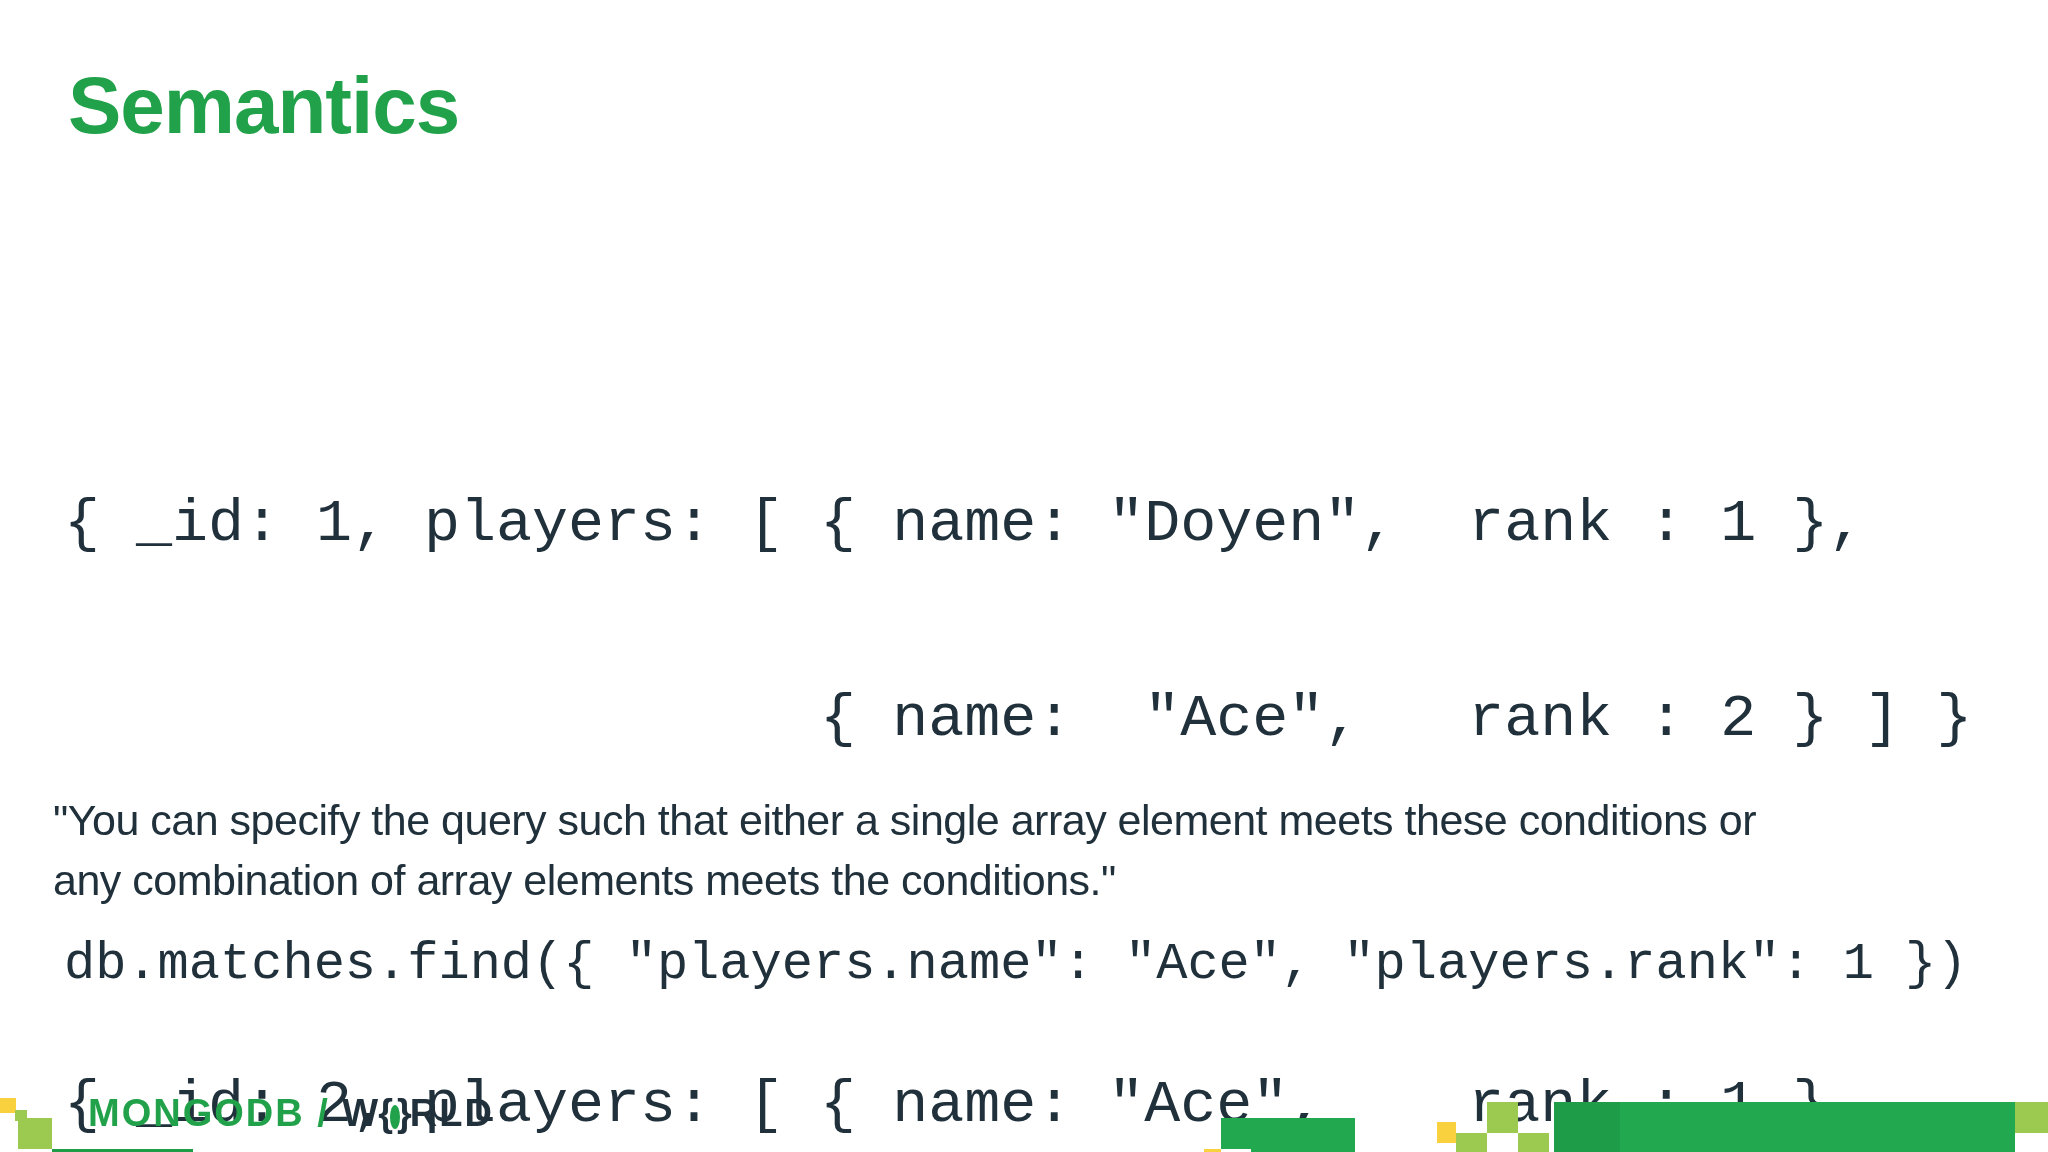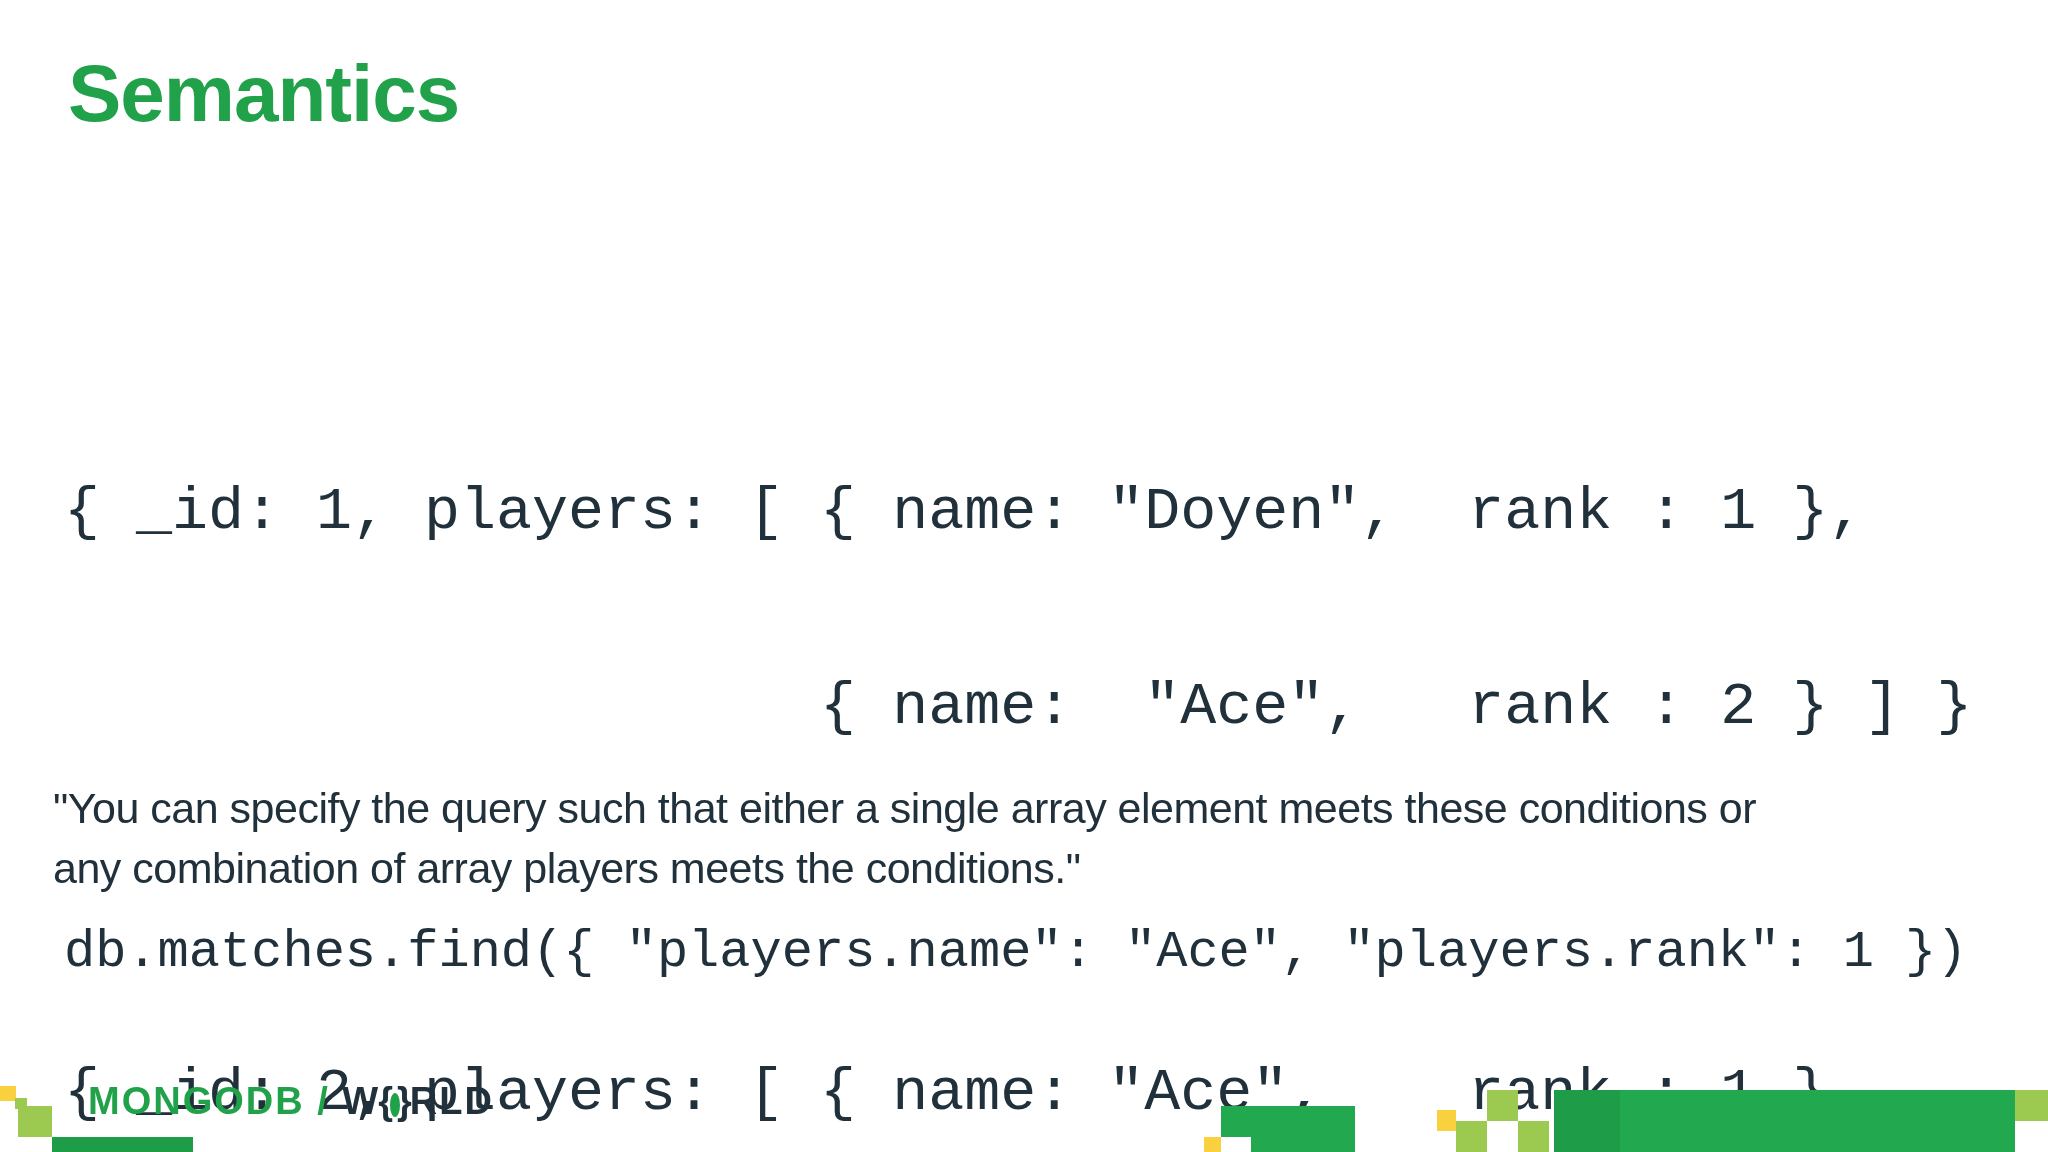--- a/index.html
+++ b/index.html
@@ -1,18 +1,18 @@
 <!DOCTYPE html>
 <html style="--green: #21A24A; --green-dark: #1E9C48; --green-big: #22A84F; --lightgreen: #9CC94F; --yellow: #F9D13E; --ink: #21313C; --bg: #FFFFFF;"><head>
 <meta charset="utf-8">
 <style>
   html,body{margin:0;padding:0;}
   body{width:2048px;height:1152px;background:#fff;overflow:hidden;
        font-family:"Liberation Sans",sans-serif;}
-  .slide{position:relative;width:2048px;height:846px;background:var(--bg,#fff);}
+  .slide{position:relative;width:2048px;height:846px;background:var(--bg,#fff);margin-top:12px;}
 
   .title{position:absolute;left:68px;top:48px;margin:0;
          font-size:80px;font-weight:800;letter-spacing:-1px;
          color:var(--green,#21A24A);}
 
   .code{font-family:"Liberation Mono",monospace;color:var(--ink,#21313C);
         white-space:pre;font-variant-ligatures:none;}
 
   .docs{position:absolute;left:64px;top:314px;}
   .doc-block{margin:0 0 25px 0;font-size:60px;line-height:65px;}
@@ -53,21 +53,21 @@
     </div>
     <div class="doc-block">
       <div class="code-line">{ _id: 2, players: [ { name: "Ace",    rank : 1 },</div>
       
     </div>
     
   </div>
 
   <div class="quote">
     <div>"You can specify the query such that either a single array element meets these conditions or</div>
-    <div>any combination of array players meets the conditions."</div>
+    <div>any combination of array elements meets the conditions."</div>
   </div>
 
   <div class="query code">db.matches.find({ "players.name": "Ace", "players.rank": 1 })</div>
 
   <div class="logo">
     <span class="green">MONGODB /</span>
     <span class="dark">
       <span>W</span><span class="brace">{</span><span class="leaf"></span><span class="brace">}</span><span>RLD</span>
     </span>
   </div>

